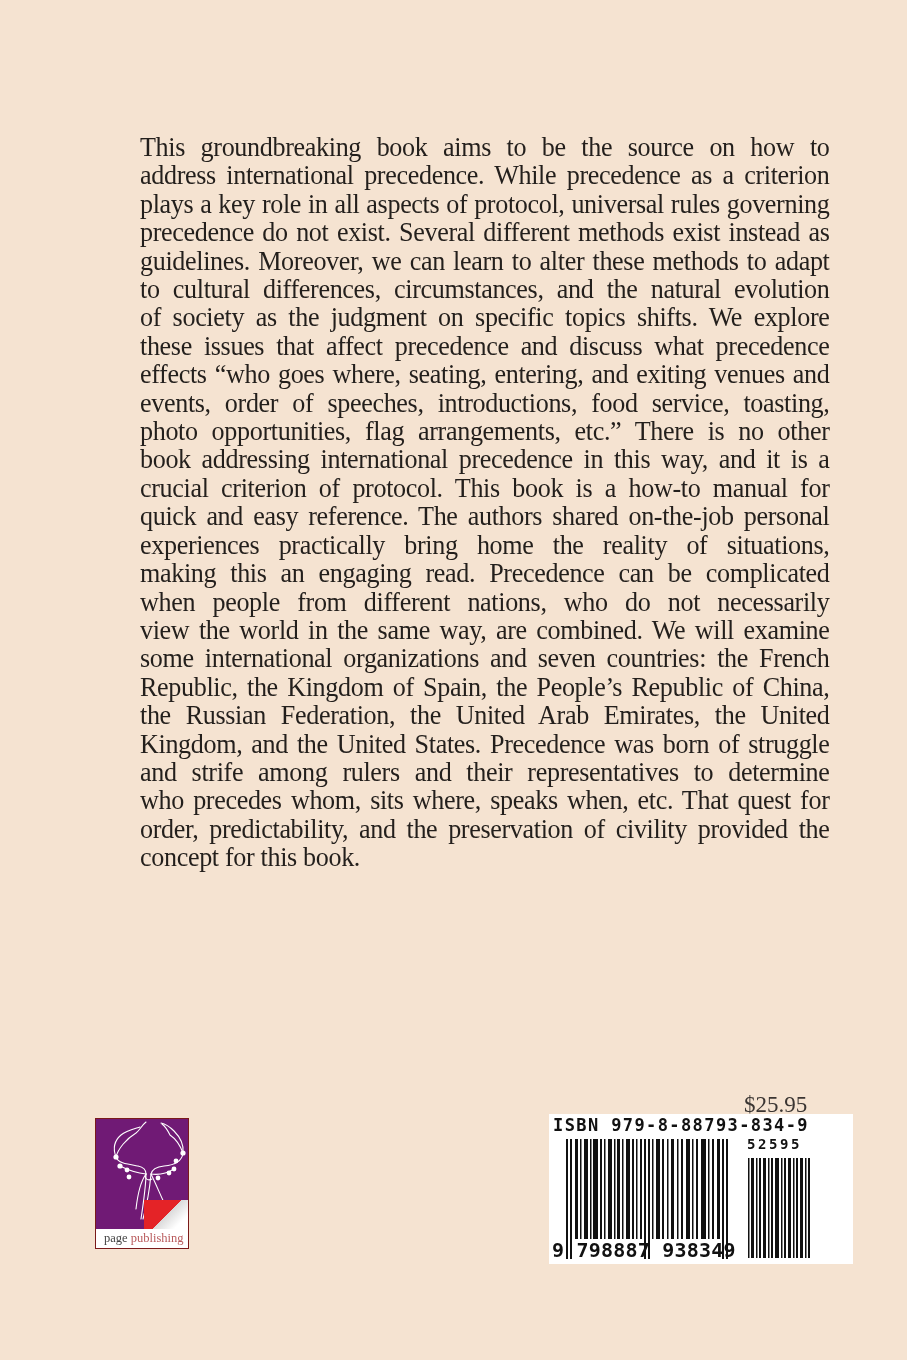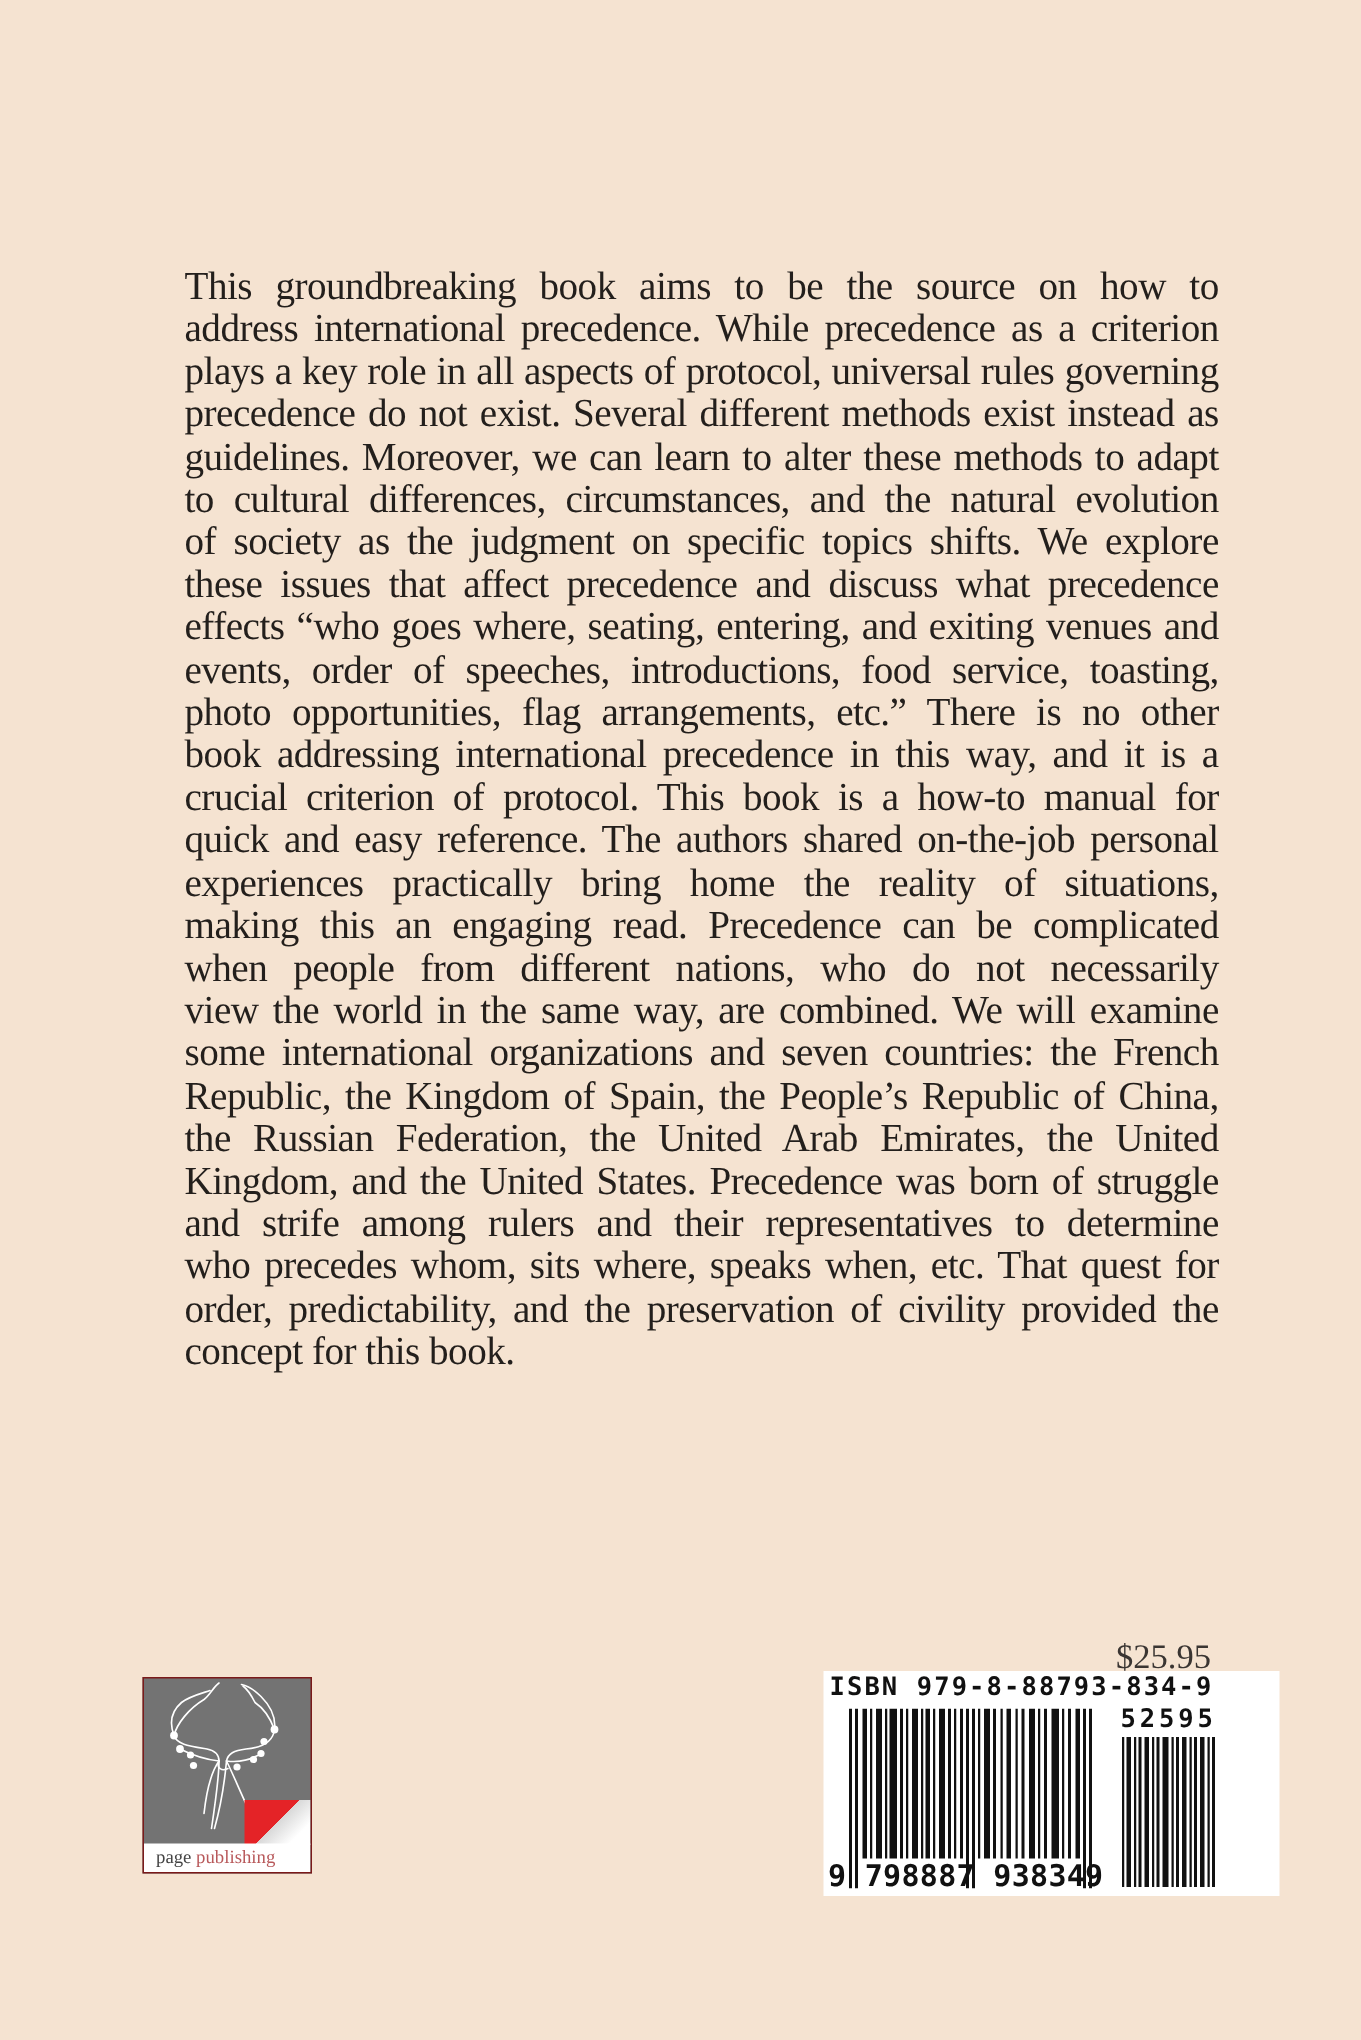--- a/index.html
+++ b/index.html
@@ -10,46 +10,45 @@
       width: 907px;
       height: 1360px;
       background: #f5e3d1;
       position: relative;
       overflow: hidden;
       font-family: "Liberation Serif", "DejaVu Serif", serif;
       color: #231f1c;
     }
     .blurb {
       position: absolute;
-      left: 123px;
+      left: 140px;
       top: 133px;
       width: 700px;
-      margin-top: 43px;
     }
     .blurb .line {
       display: block;
       font-size: 26.5px;
       line-height: 28.4px;
       white-space: nowrap;
       text-align: justify;
       text-align-last: justify;
       letter-spacing: -0.35px;
       transform: scaleX(0.985);
       transform-origin: left center;
     }
     .blurb .line.last {
       text-align-last: left;
     }
     .logo {
       position: absolute;
       left: 95px;
       top: 1118px;
-      width: 113px;
+      width: 94px;
       height: 131px;
-      background: #737373;
+      background: #701a75;
       border: 1px solid #7a1a1a;
       box-sizing: border-box;
       overflow: hidden;
     }
     .logo svg.tree {
       position: absolute;
       left: 0;
       top: 0;
     }
     .logo .curl {
@@ -100,21 +99,21 @@
       letter-spacing: 1.4px;
       color: #111;
       white-space: nowrap;
     }
     .addon-text {
       position: absolute;
       left: 198px;
       top: 22px;
       font-family: "DejaVu Sans Mono", "Liberation Mono", monospace;
       font-weight: bold;
-      font-size: 17px;
+      font-size: 14px;
       letter-spacing: 2.6px;
       color: #111;
     }
     .bars-main {
       position: absolute;
       left: 4px;
       top: 25px;
     }
     .bars-addon {
       position: absolute;

